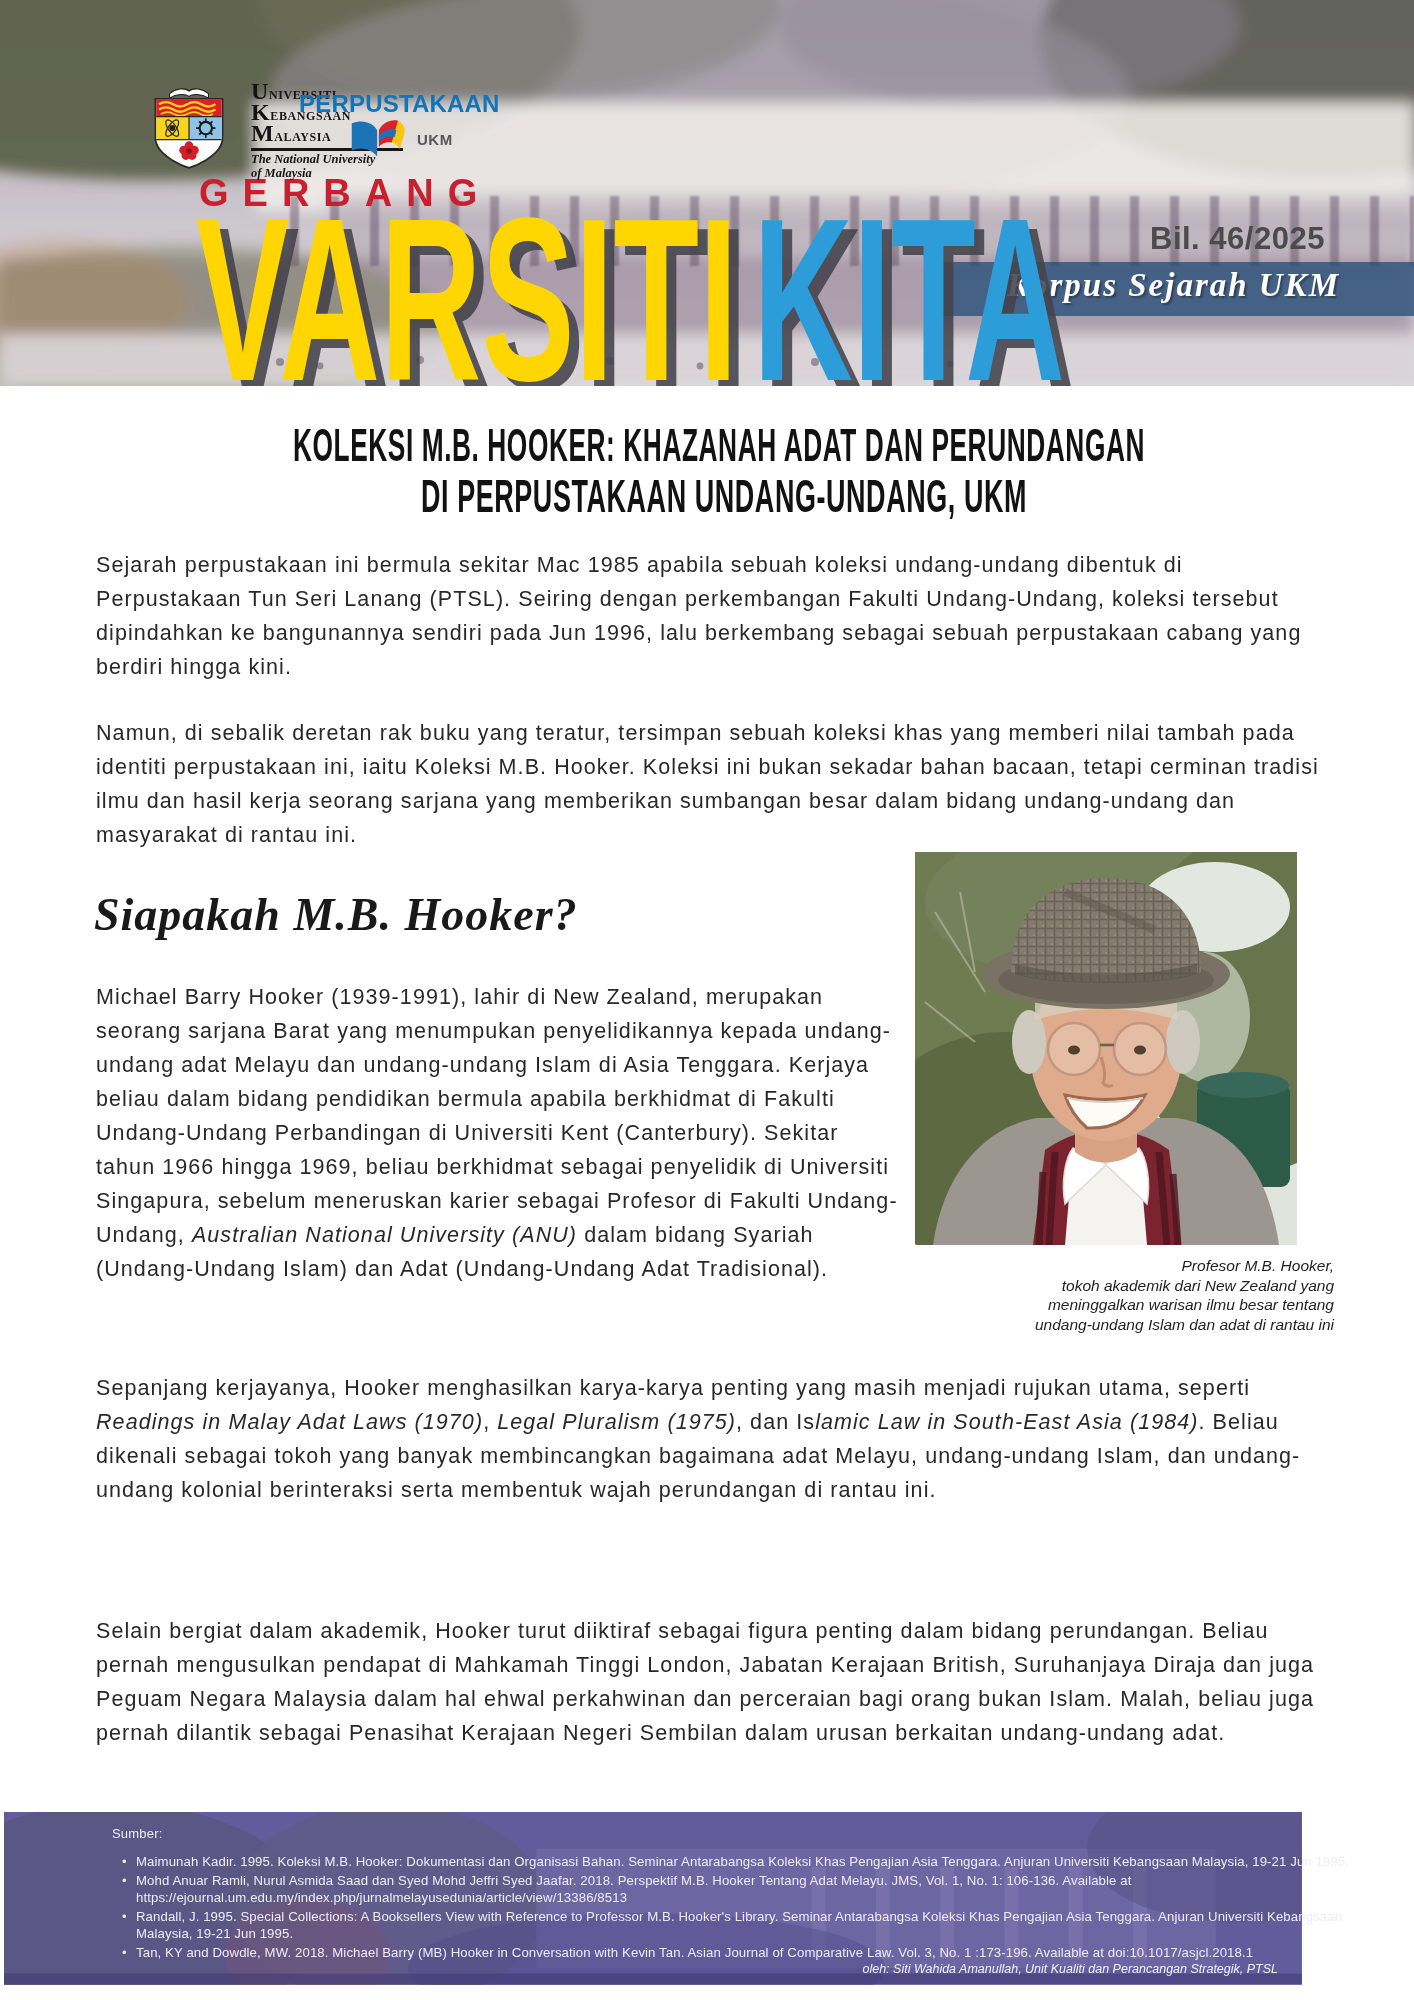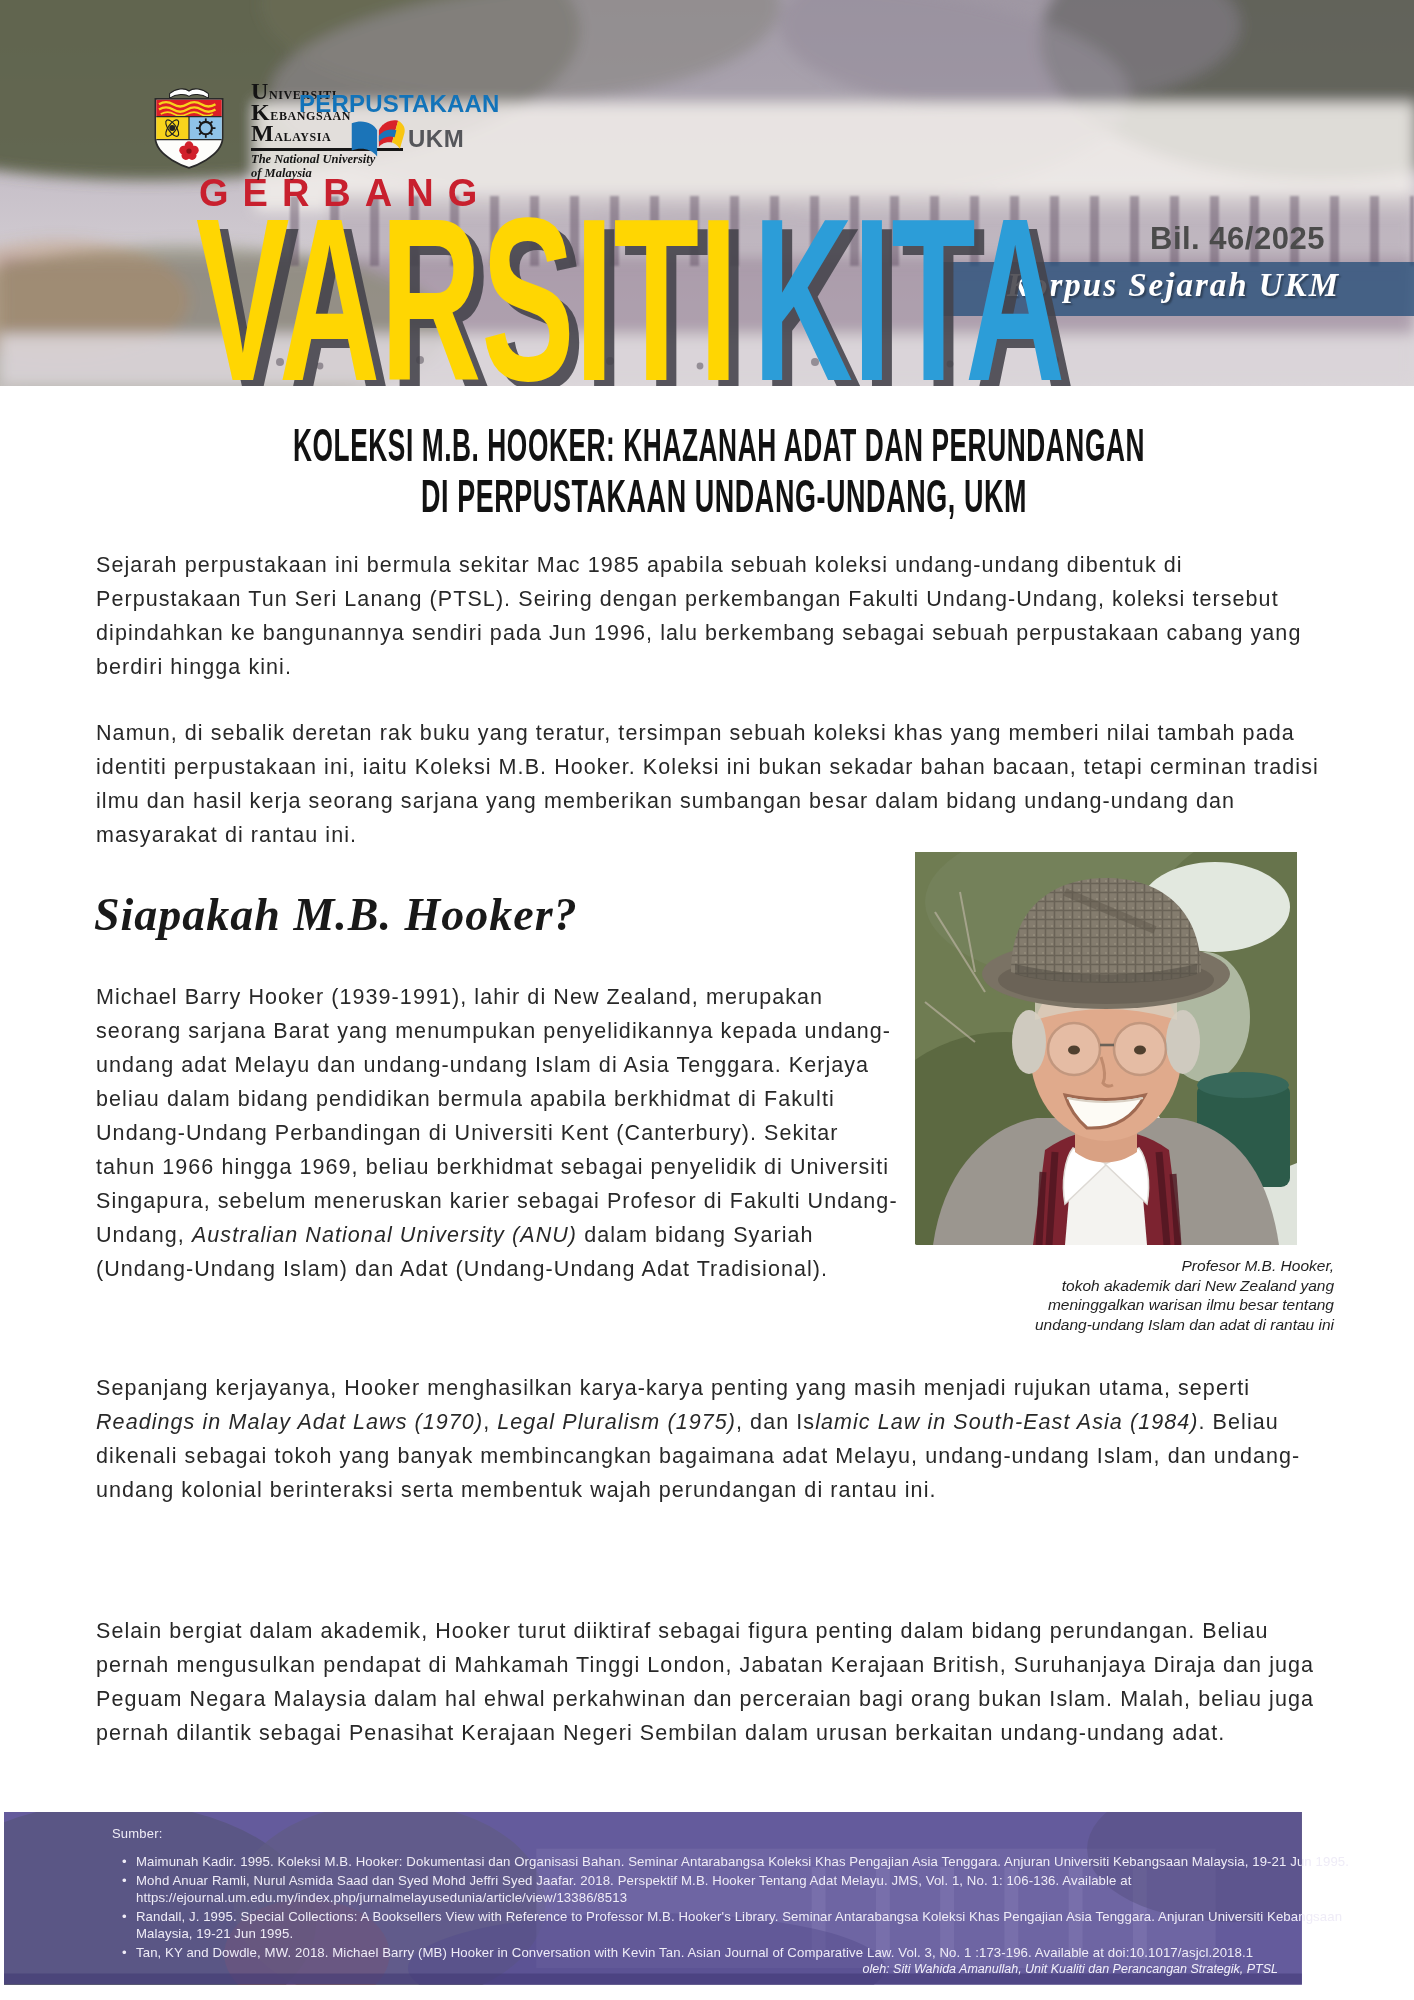--- a/index.html
+++ b/index.html
@@ -20,21 +20,21 @@
   .crest-svg { width:106px; height:90px; }
   .ukm-text { padding-top:4px; font-family:"Liberation Serif", serif; color:#141414; }
   .ukm-line { font-size:17px; line-height:18px; font-variant:small-caps; font-weight:700; letter-spacing:.6px; }
   .ukm-line::first-letter { font-size:24px; }
   .ukm-rule { width:152px; height:3px; background:#161616; margin:3px 0 2px; }
   .ukm-tagline { font-size:12.5px; line-height:13.5px; font-style:italic; font-weight:700; }
   .perpus-logo { position:absolute; left:299px; top:90px; }
   .perpus-title { color:#1273b9; font-weight:bold; font-size:24px; letter-spacing:.2px; }
   .perpus-row { display:flex; align-items:center; margin-left:50px; margin-top:0; }
   .book-svg { width:58px; height:42px; }
-  .perpus-ukm { color:#55565a; font-size:24px; font-weight:bold; margin-left:1px; letter-spacing:.5px; }
+  .perpus-ukm { color:#55565a; font-size:15px; font-weight:bold; margin-left:10px; letter-spacing:.5px; }
   .kicker { position:absolute; left:199px; top:172px; font-size:38px; font-weight:800;
     letter-spacing:14px; color:#c8202e; }
   .masthead-svg { position:absolute; left:0; top:0; width:1414px; height:386px; pointer-events:none; }
   .issue { position:absolute; left:1150px; top:221px; font-size:31px; font-weight:bold; color:#4b4b4b; letter-spacing:.5px; }
   .tagline-band { position:absolute; left:933px; top:262px; width:481px; height:54px;
     background:rgba(40,79,122,.78); }
   .tagline { margin-top:5px; text-align:center; font-family:cursive; font-style:italic;
     font-size:33px; font-weight:bold; color:#ffffff; letter-spacing:2px;
     text-shadow:2px 2px 2px rgba(0,0,0,.35); }
   

